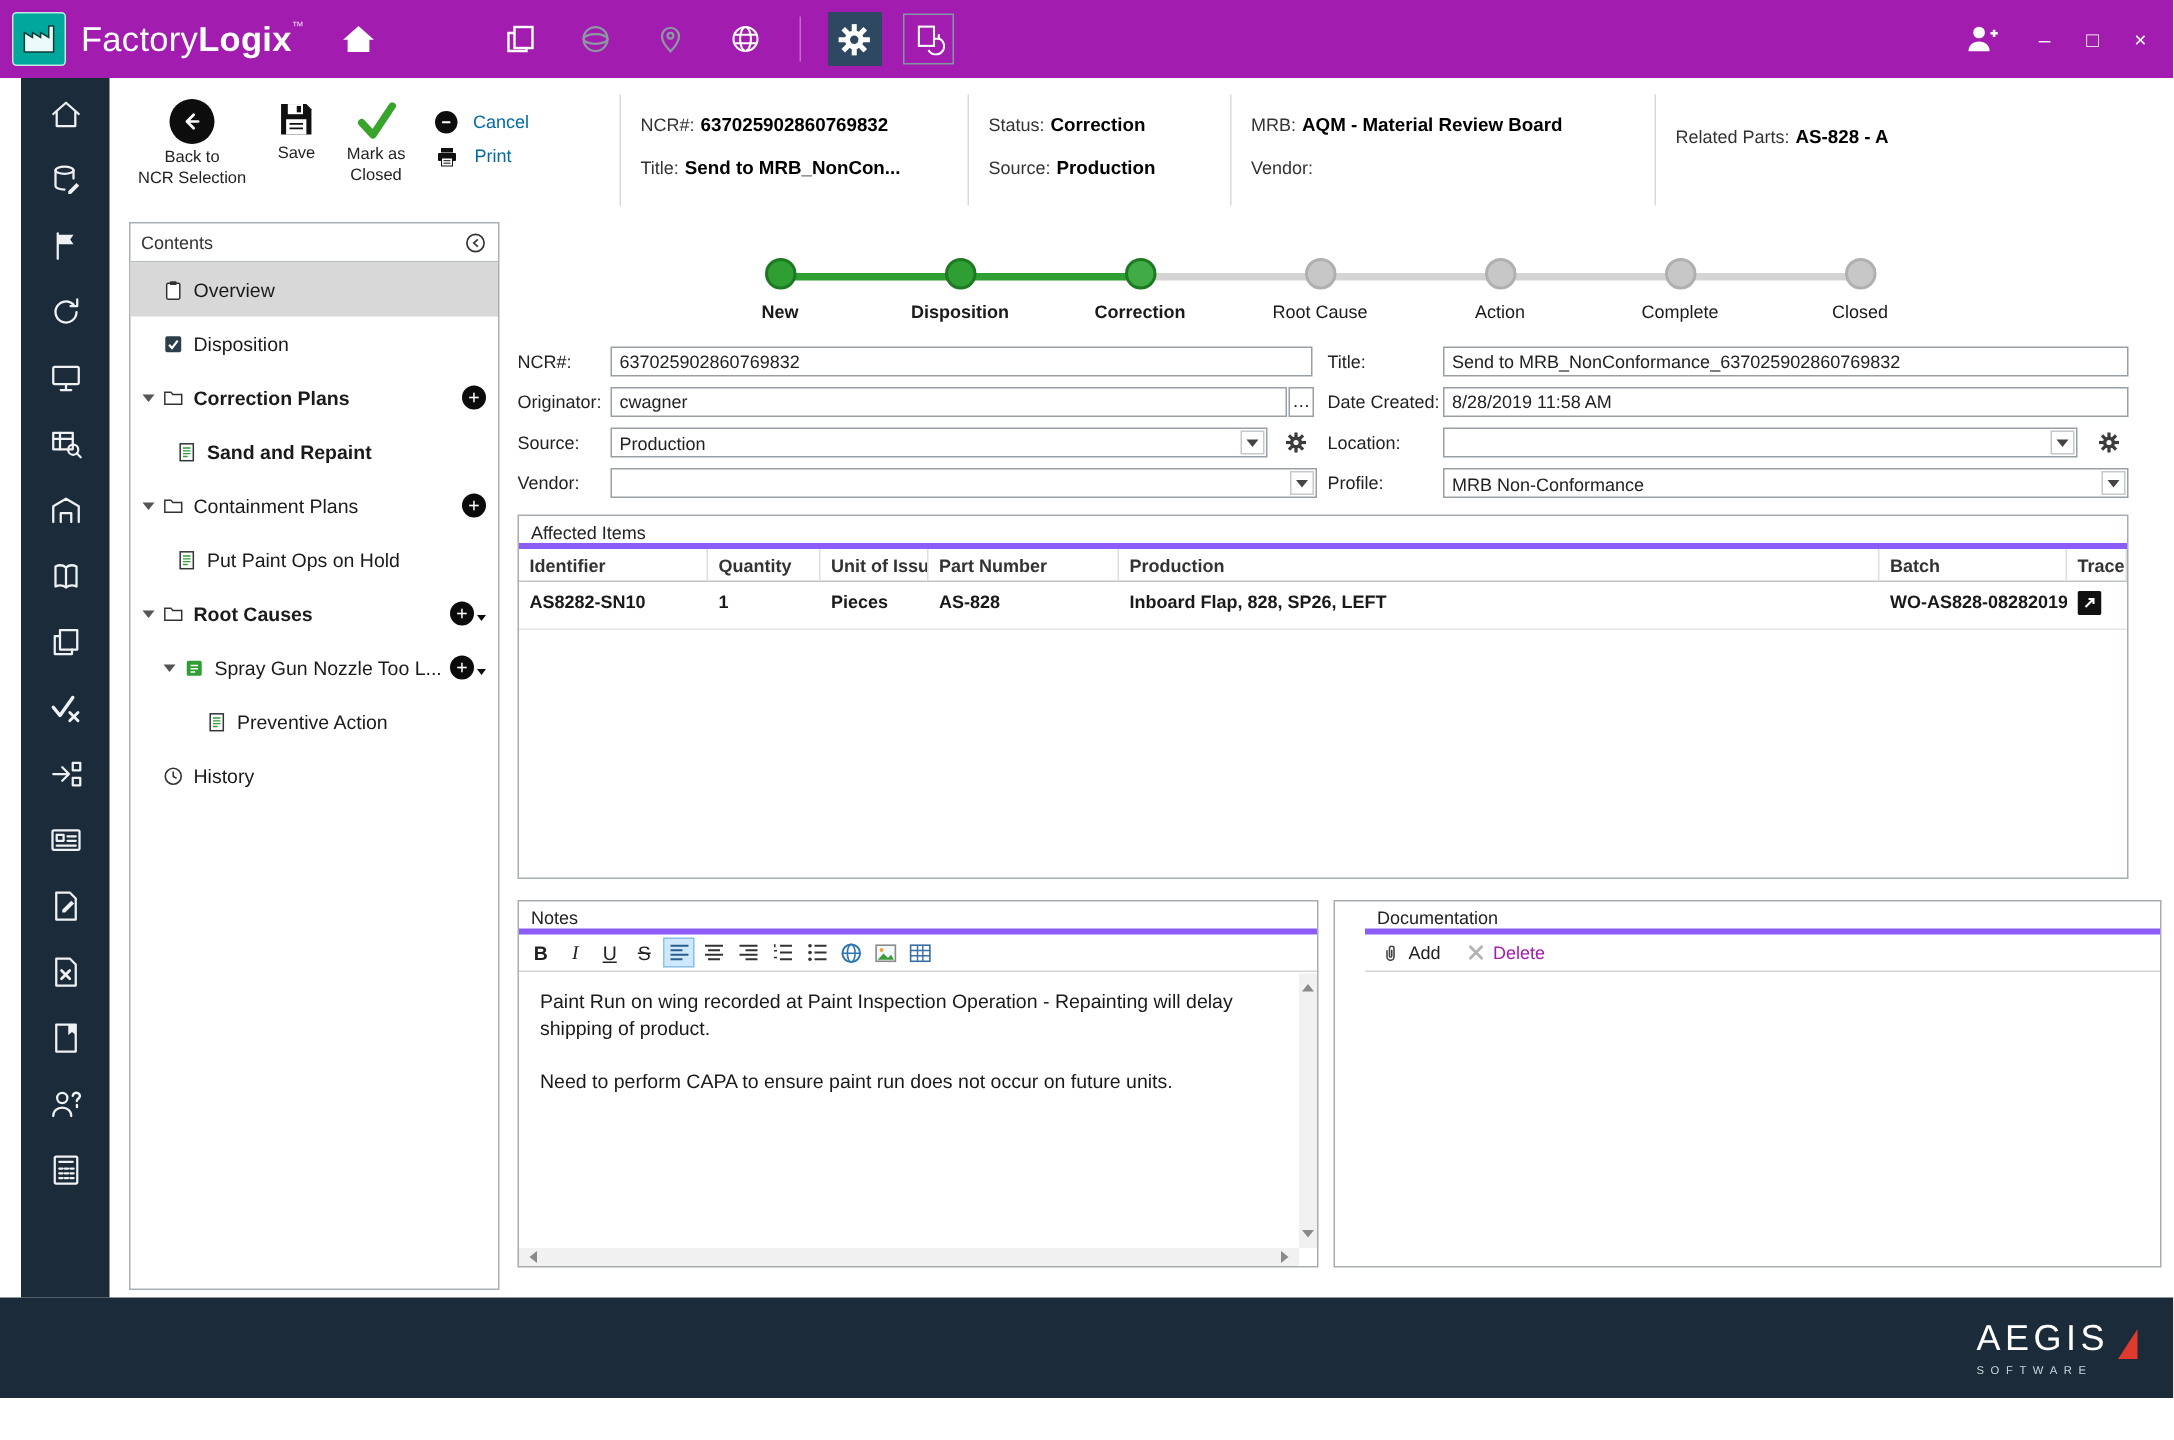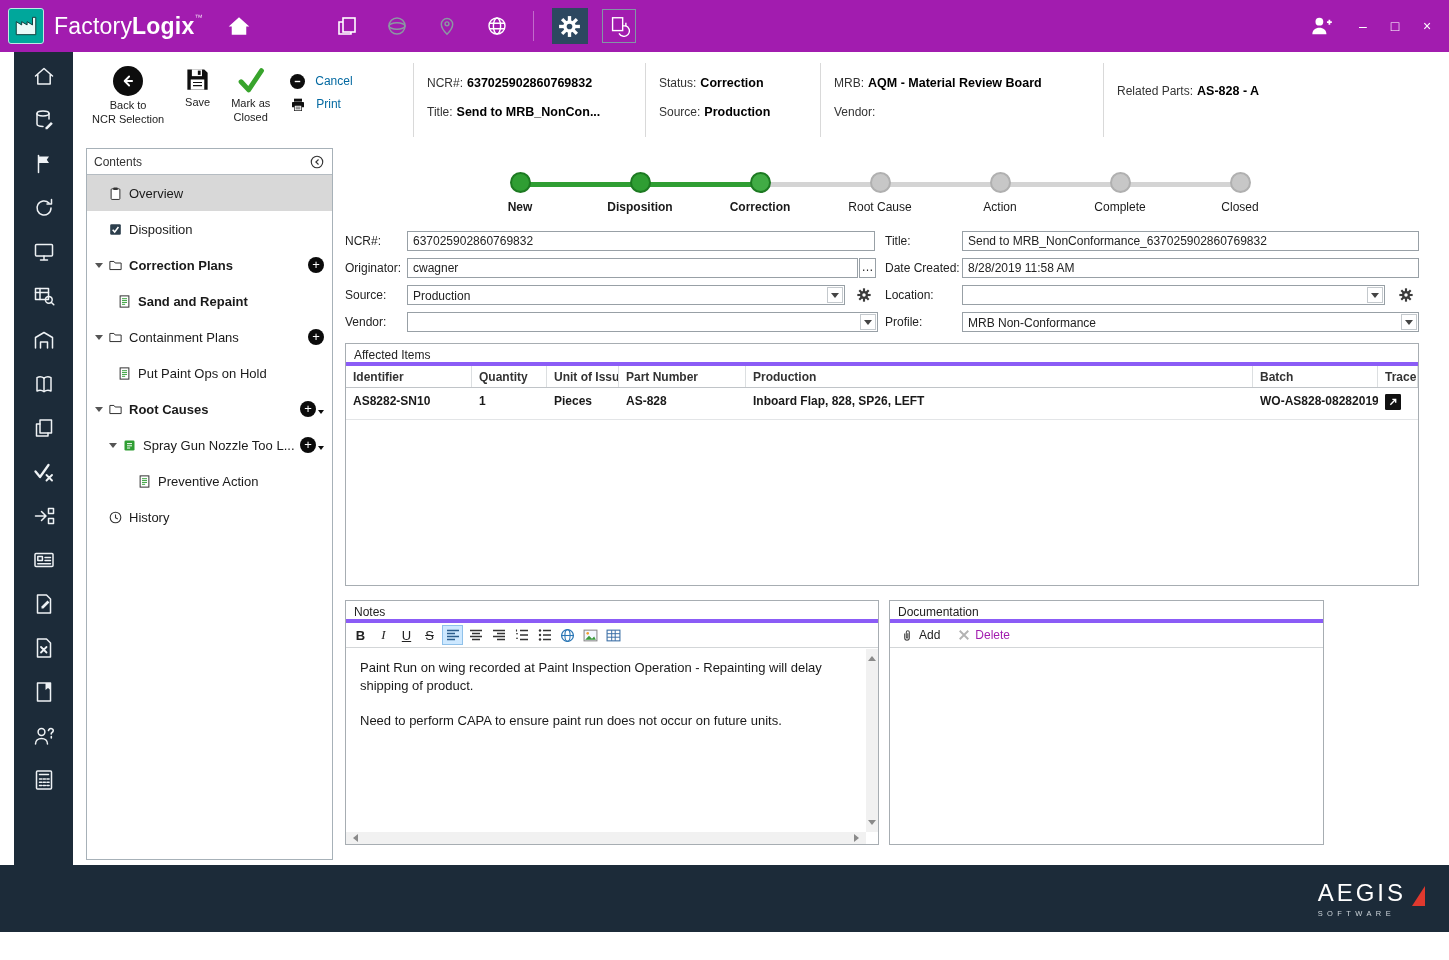--- a/index.html
+++ b/index.html
@@ -94,21 +94,21 @@
   .affected { left:0; top:195px; width:1074px; height:243px; }
   .ai-grid { display:grid; grid-template-columns:126px 75px 72px 127px 507px 125px 40px;font-weight:bold; }
   .ai-header { border-bottom:1px solid #c0c4c8; }
   .ai-header span { font-size:12px; color:#333; padding:4px 7px 3px; border-right:1px solid #dcdfe1; white-space:nowrap; overflow:hidden; }
   .ai-row { border-bottom:1px solid #e3e5e7; }
   .ai-row span { font-size:12px; color:#1a1a1a; padding:6px 7px; white-space:nowrap; overflow:hidden; }
   .trace-btn { width:16px; height:16px; }
 
   
   .notes { left:0; top:452px; width:534px; height:245px; }
-  .docpanel { left:544px; top:452px; width:435px; height:245px; }
+  .docpanel { left:544px; top:452px; width:552px; height:245px;padding-left:20px; }
   .notes-toolbar { height:25px; border-bottom:1px solid #d3d6d8; display:flex; align-items:center; padding:0 4px; gap:2px; }
   .nt-btn { width:21px; height:20px; display:flex; align-items:center; justify-content:center; font-size:13px; color:#222; border:1px solid transparent; }
   .nt-btn.sel { background:#cde8ff; border-color:#8fc1ea; }
   .nt-b { font-weight:bold; } .nt-i { font-style:italic; font-family:"Liberation Serif",serif; } .nt-u { text-decoration:underline; } .nt-s { text-decoration:line-through; }
   .notes-body { position:absolute; left:0; top:48px; right:0; bottom:0; }
   .notes-text { position:absolute; left:0; top:0; right:12px; bottom:12px; padding:10px 10px 0 14px; font-size:13px; line-height:1.35; overflow:hidden; }
   .notes-text p + p { margin-top:18px; }
   .vscroll { position:absolute; right:0; top:0; bottom:12px; width:12px; background:#f1f1f1; }
   .hscroll { position:absolute; left:0; right:12px; bottom:0; height:12px; background:#f1f1f1; }
   .sb-arrow { position:absolute; width:0; height:0; border:4px solid transparent; }

